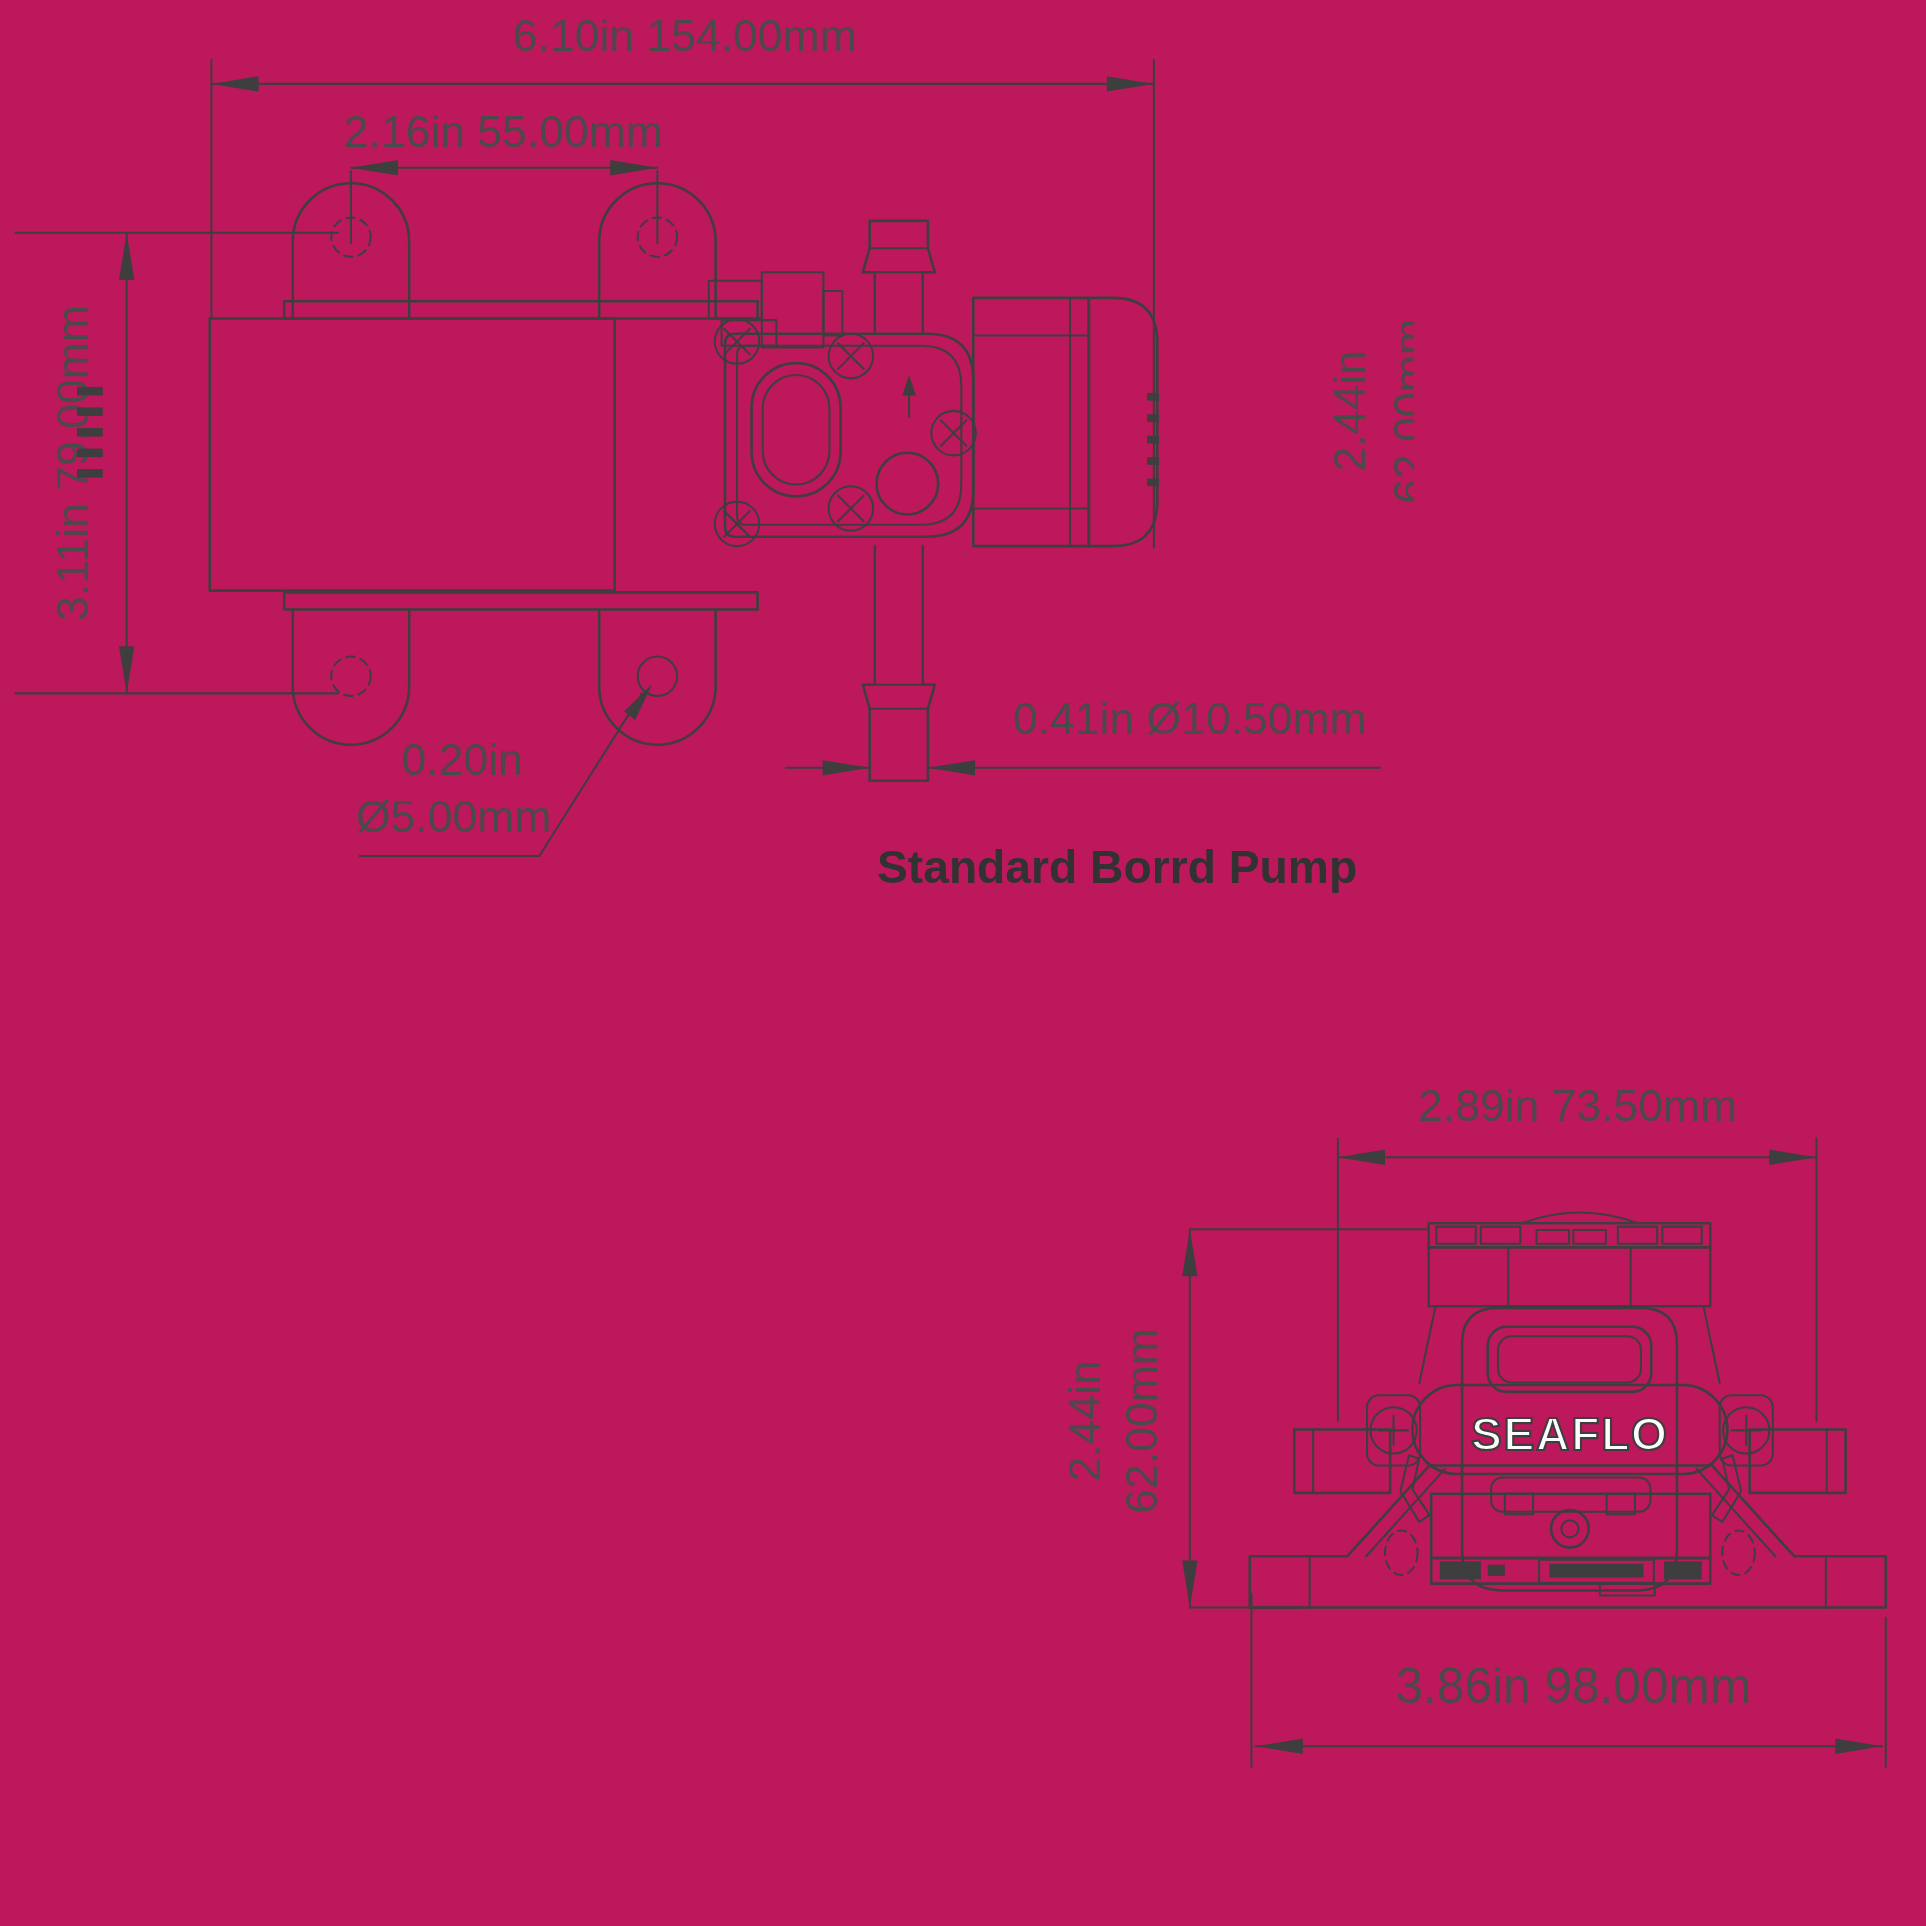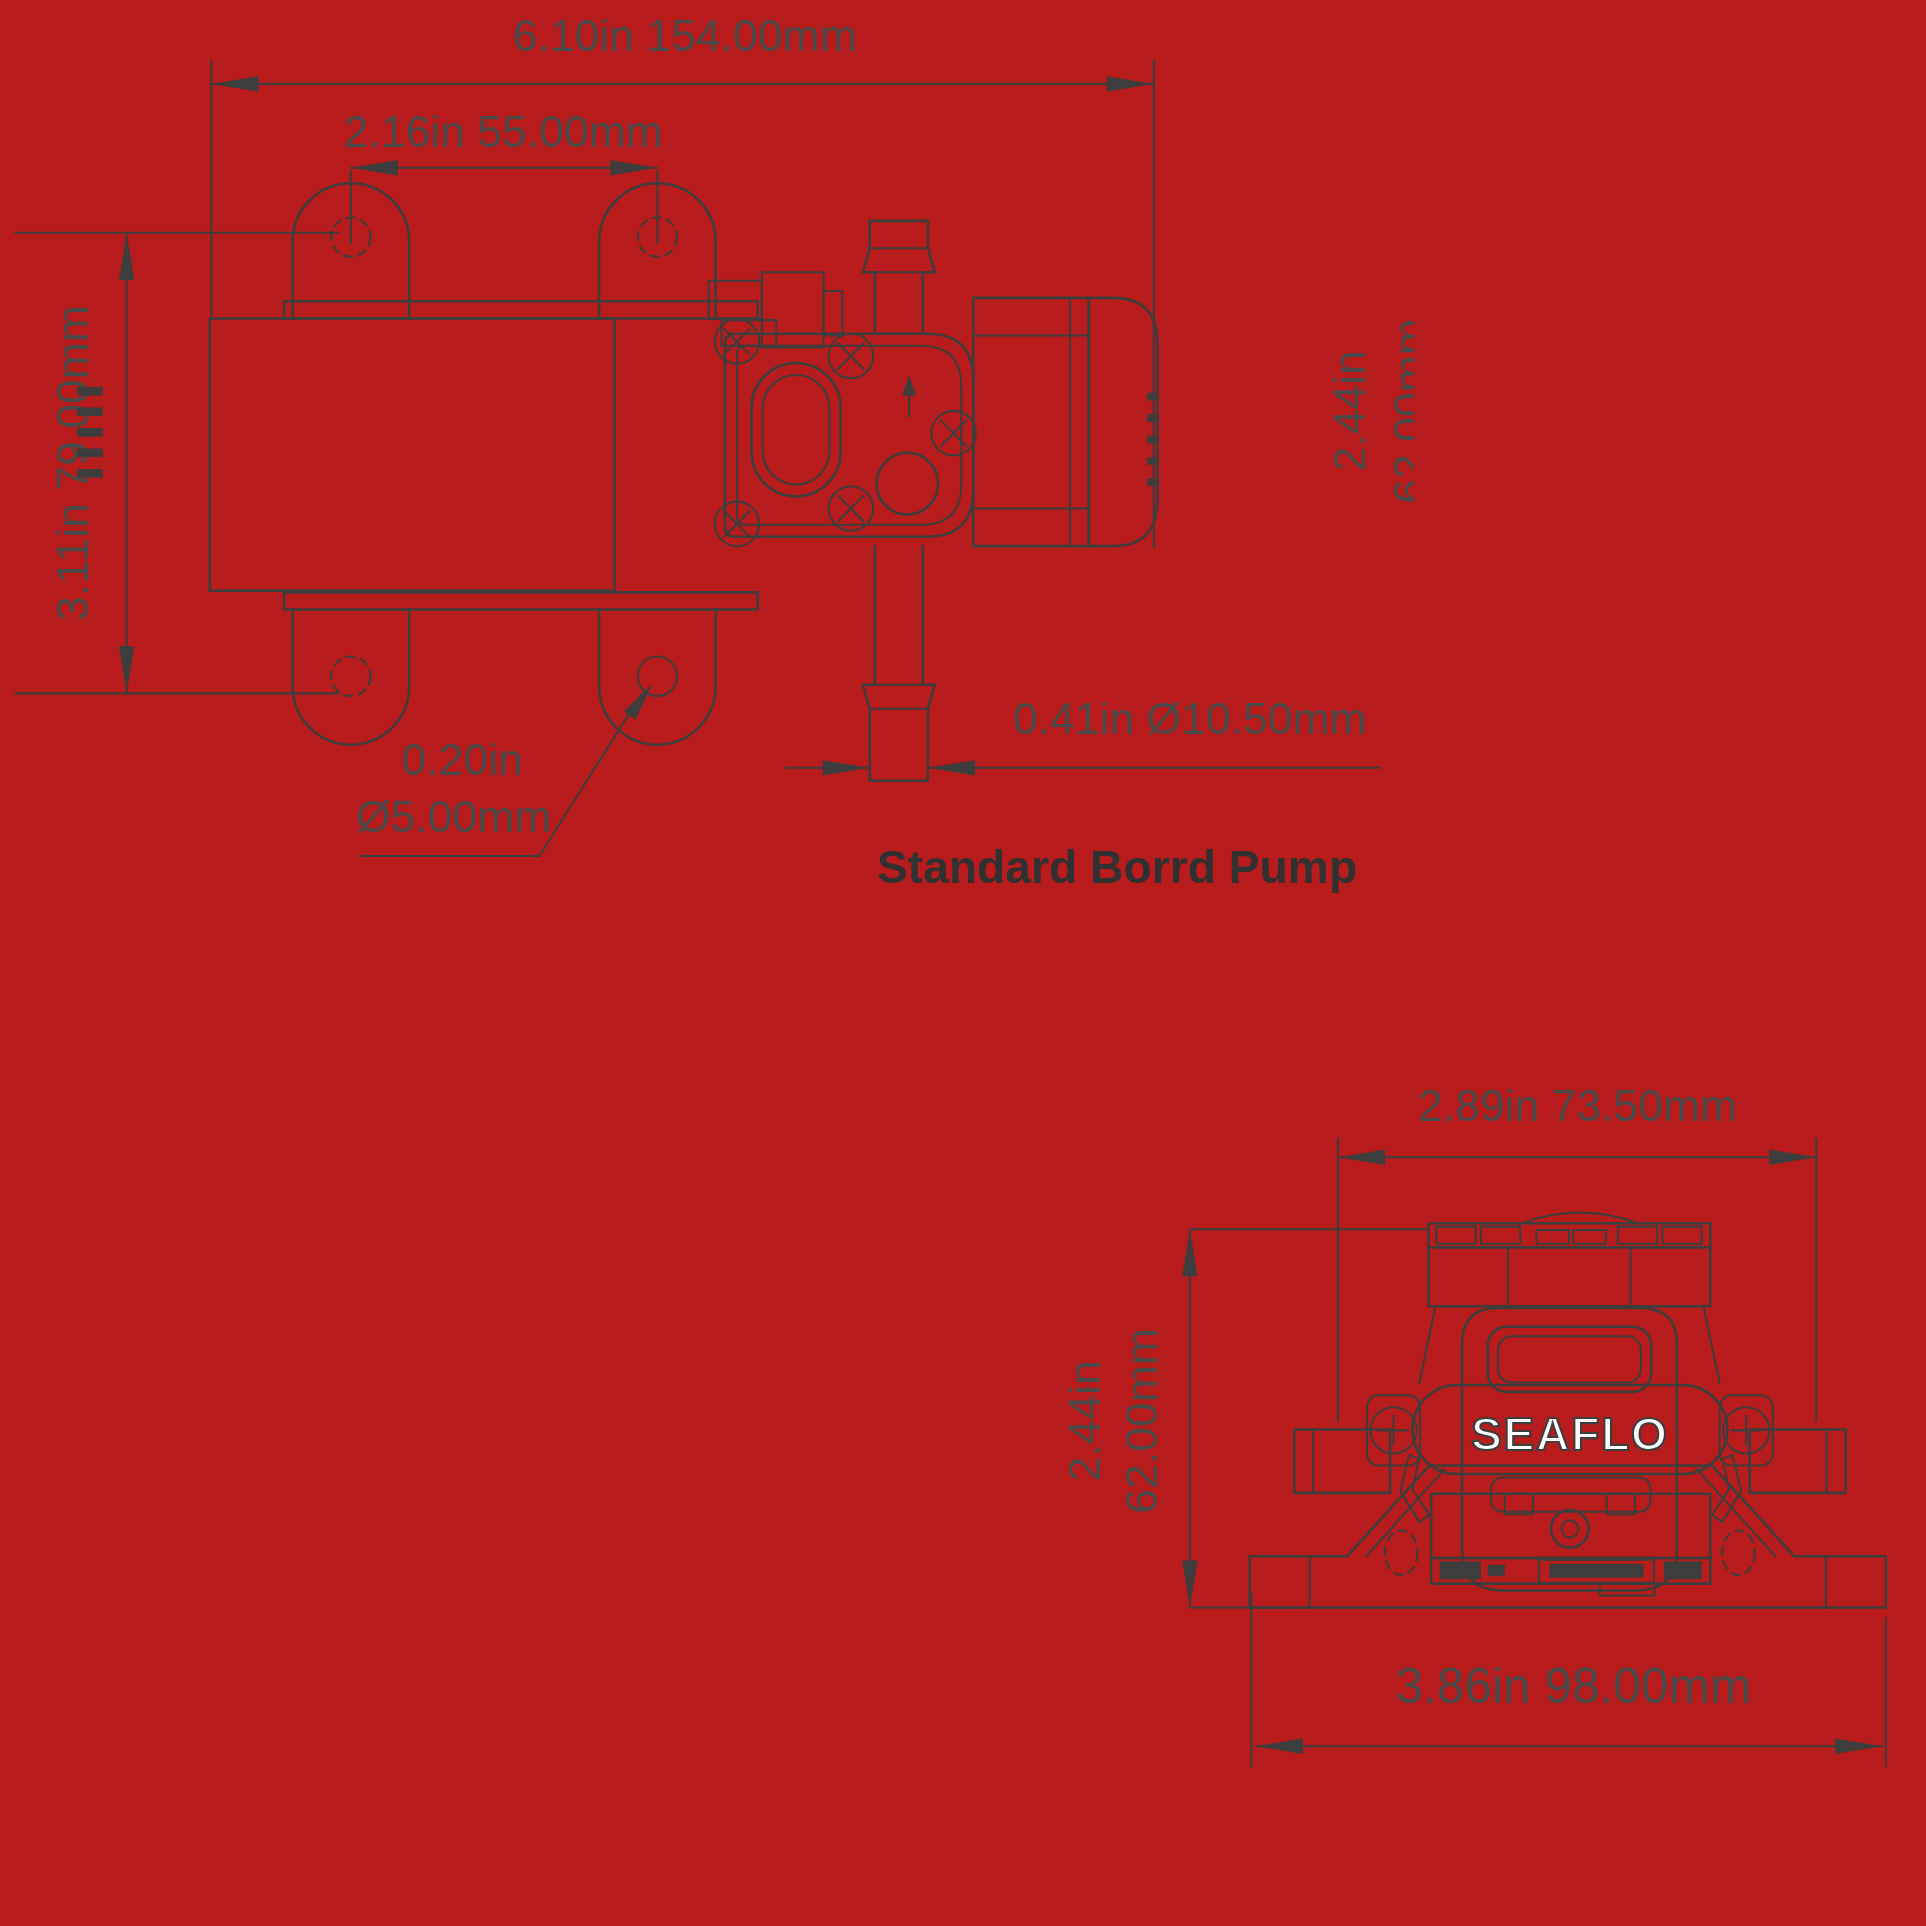--- a/index.html
+++ b/index.html
@@ -1,16 +1,16 @@
 <!DOCTYPE html>
 <html style="font-size:13.7px"><head>
 <meta charset="utf-8">
 <style>
   html,body{margin:0;padding:0;background:#fcfcfc;}
-  .stage{position:relative;width:1926px;height:1926px;background:#b91c1c;overflow:hidden;}
+  .stage{position:relative;width:1926px;height:1926px;background:#be185d;overflow:hidden;}
   svg{display:block;}
   .s{stroke:#3e3e3e;stroke-width:3;fill:none;stroke-linecap:round;stroke-linejoin:round;}
   .s2{stroke:#3e3e3e;stroke-width:2.4;fill:none;stroke-linecap:round;stroke-linejoin:round;}
   .f{fill:#3e3e3e;stroke:none;}
   .hole{stroke-dasharray:10 7;}
   text{font-family:"Liberation Sans",sans-serif;fill:#4a4a4a;}
   .dim{font-size:52px;}
   .dimL{font-size:58px;}
   .cap{font-size:54px;font-weight:bold;fill:#323232;}
   .logo{font-size:54px;font-weight:bold;fill:#fcfcfc;stroke:#3e3e3e;stroke-width:2.5;letter-spacing:2px;}

